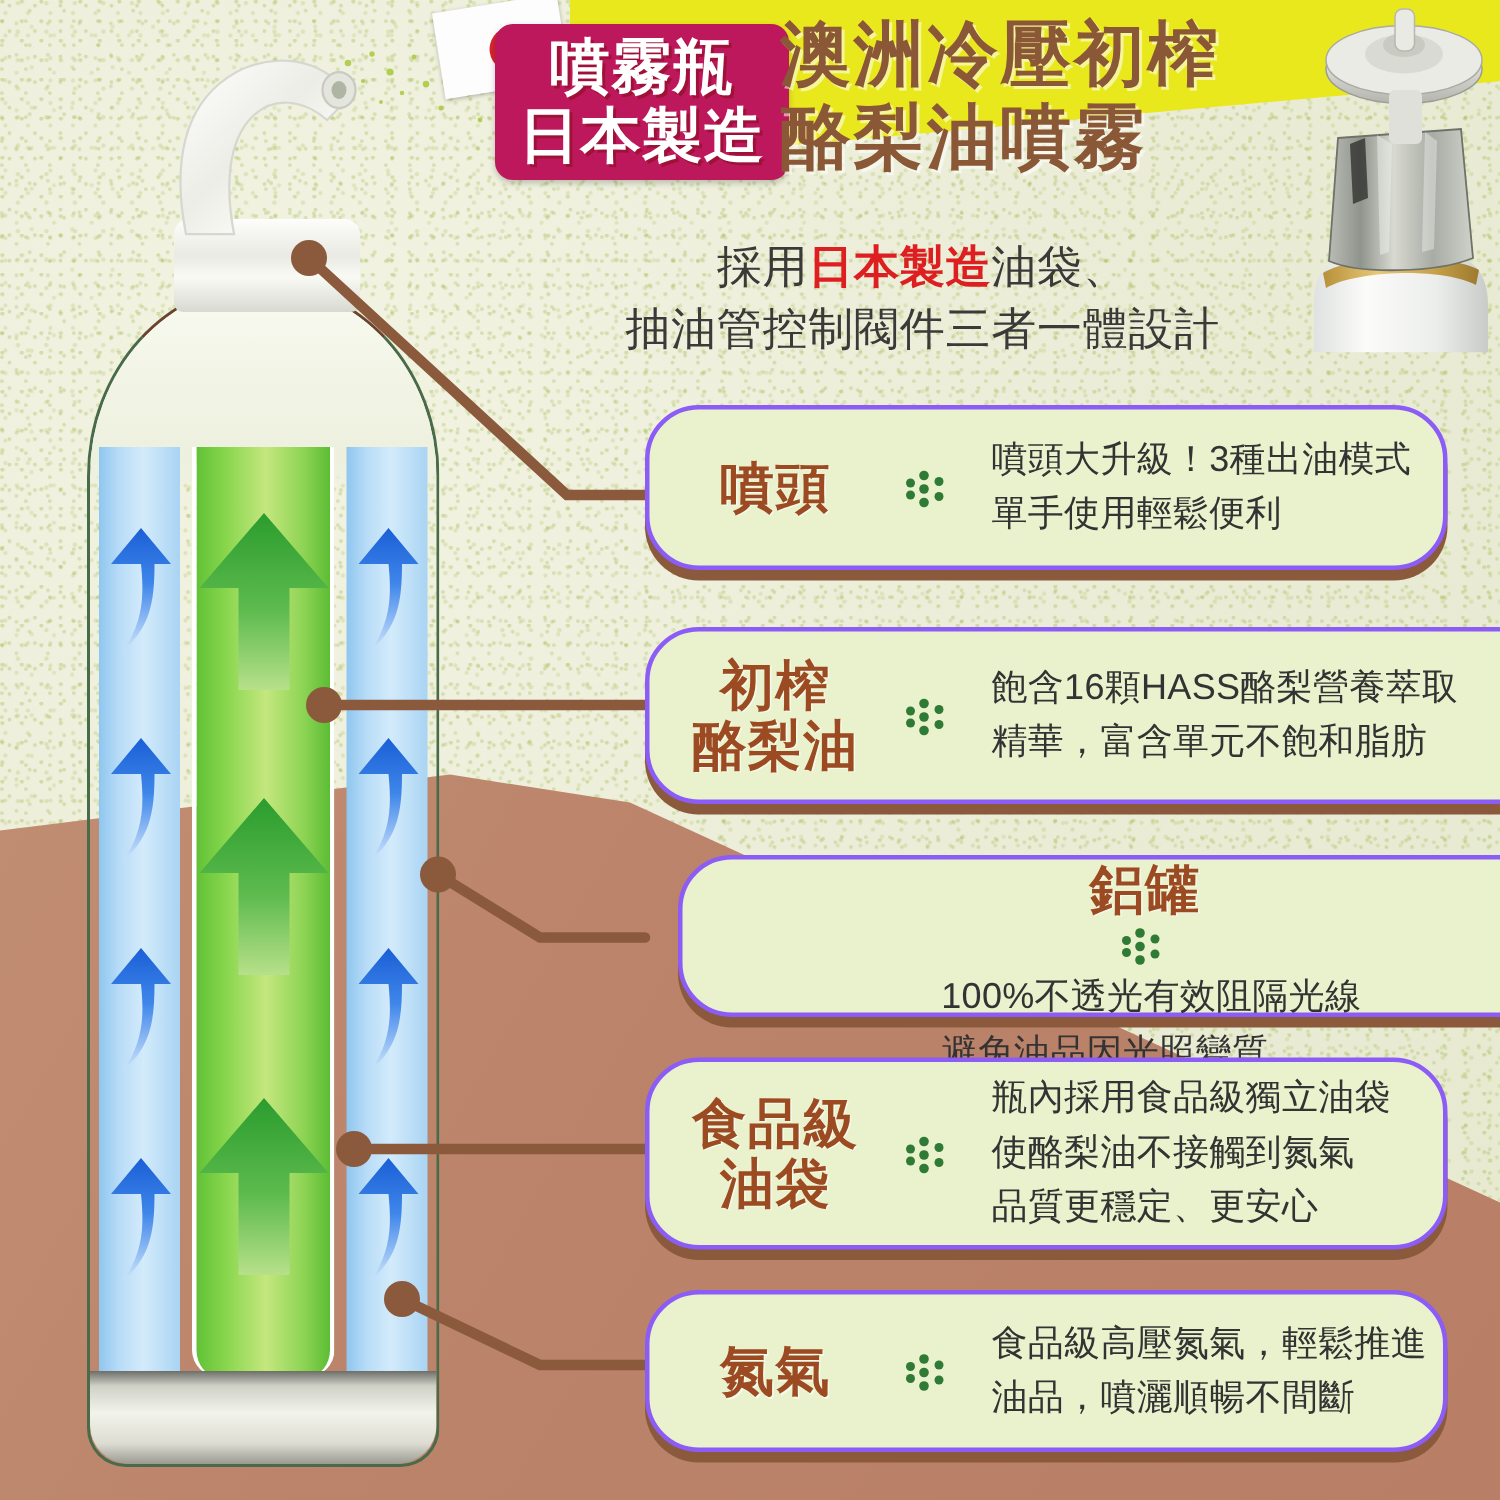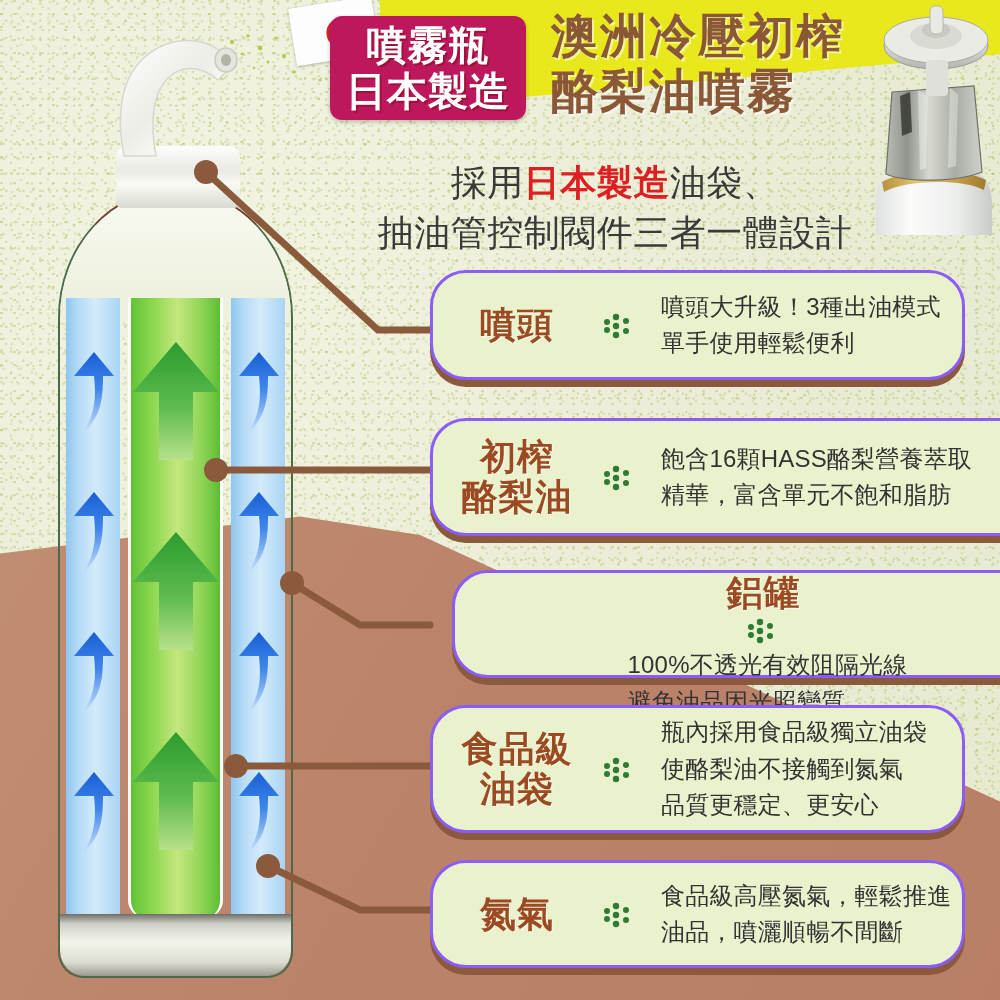--- a/index.html
+++ b/index.html
@@ -126,30 +126,29 @@
     line-height: 1.16; letter-spacing: 1px;
     text-shadow: 2px 2px 0 rgba(120,10,10,.45);
   }
 
   
   .headline { position: absolute; left: 520px; top: 8px; width: 380px; }
   .headline div {
     color: #8a5836; font-size: 47px; font-weight: 700;
     line-height: 1.18; letter-spacing: 2px; white-space: nowrap;
     text-shadow: 2px 2px 0 rgba(255,255,255,.55);
-    margin-left: 31px;
   }
 
   
   .subtitle {
     position: absolute; left: 330px; top: 158px; width: 570px;
     text-align: center;
   }
   .subtitle div {
-    color: #3a3a38; font-size: 36px; line-height: 1.38;
+    color: #3a3a38; font-size: 30px; line-height: 1.38;
     letter-spacing: .5px; white-space: nowrap;
   }
   .subtitle .hl { color: #dd1f22; font-weight: 700; }
 
   
   .card {
     position: absolute;
     background: #e9f2cd;
     border: 3px solid #8b5cf6;
     border-radius: 36px;

